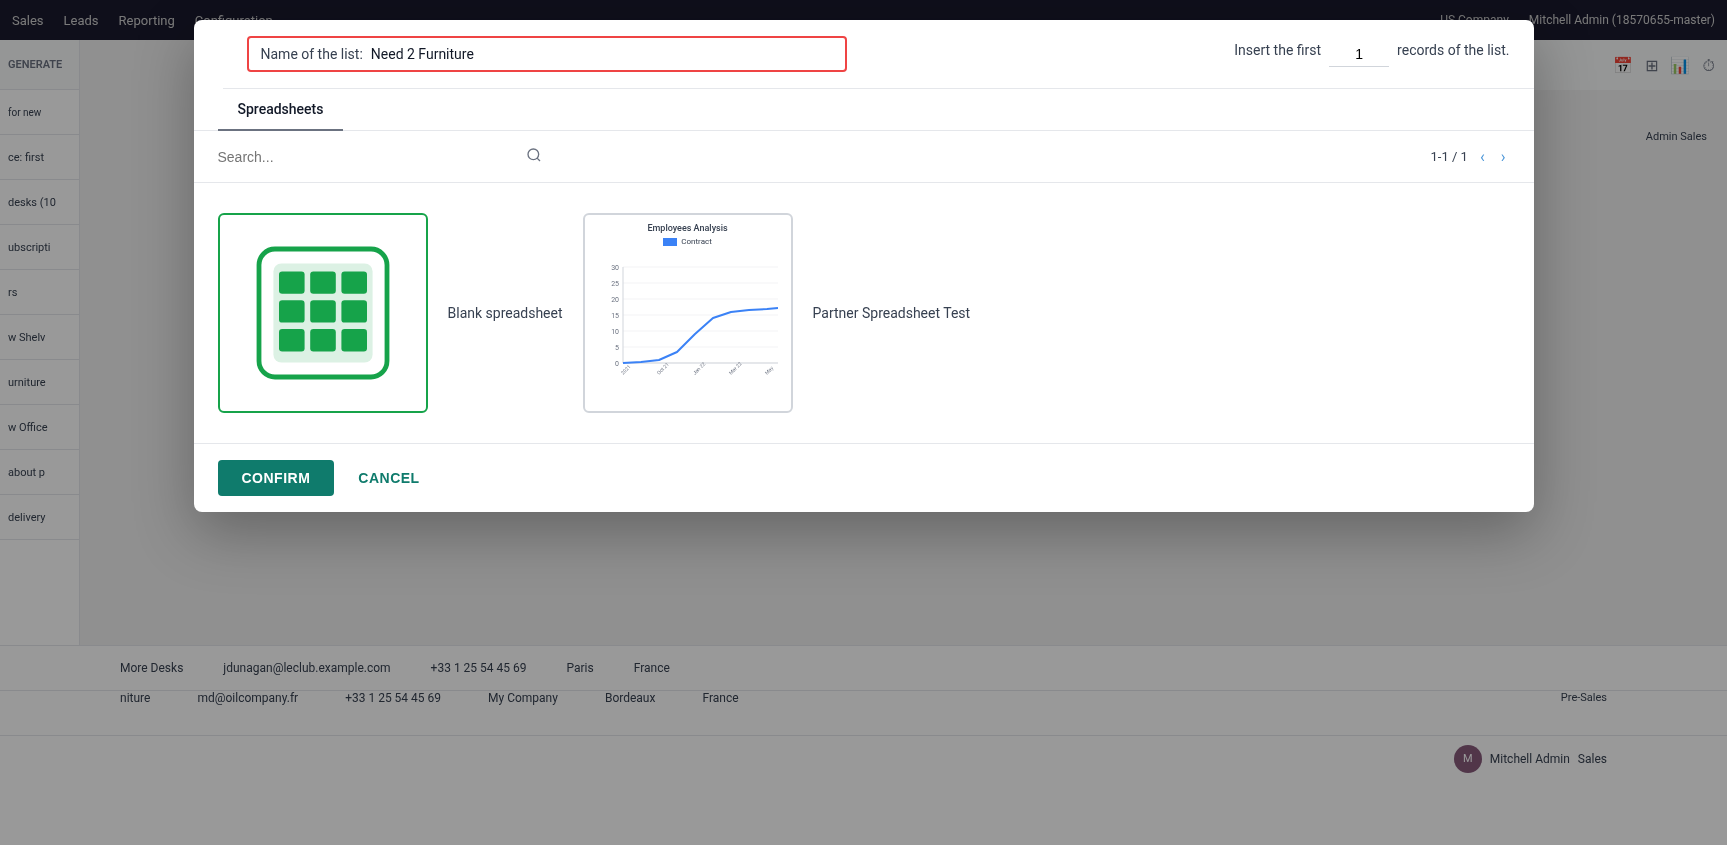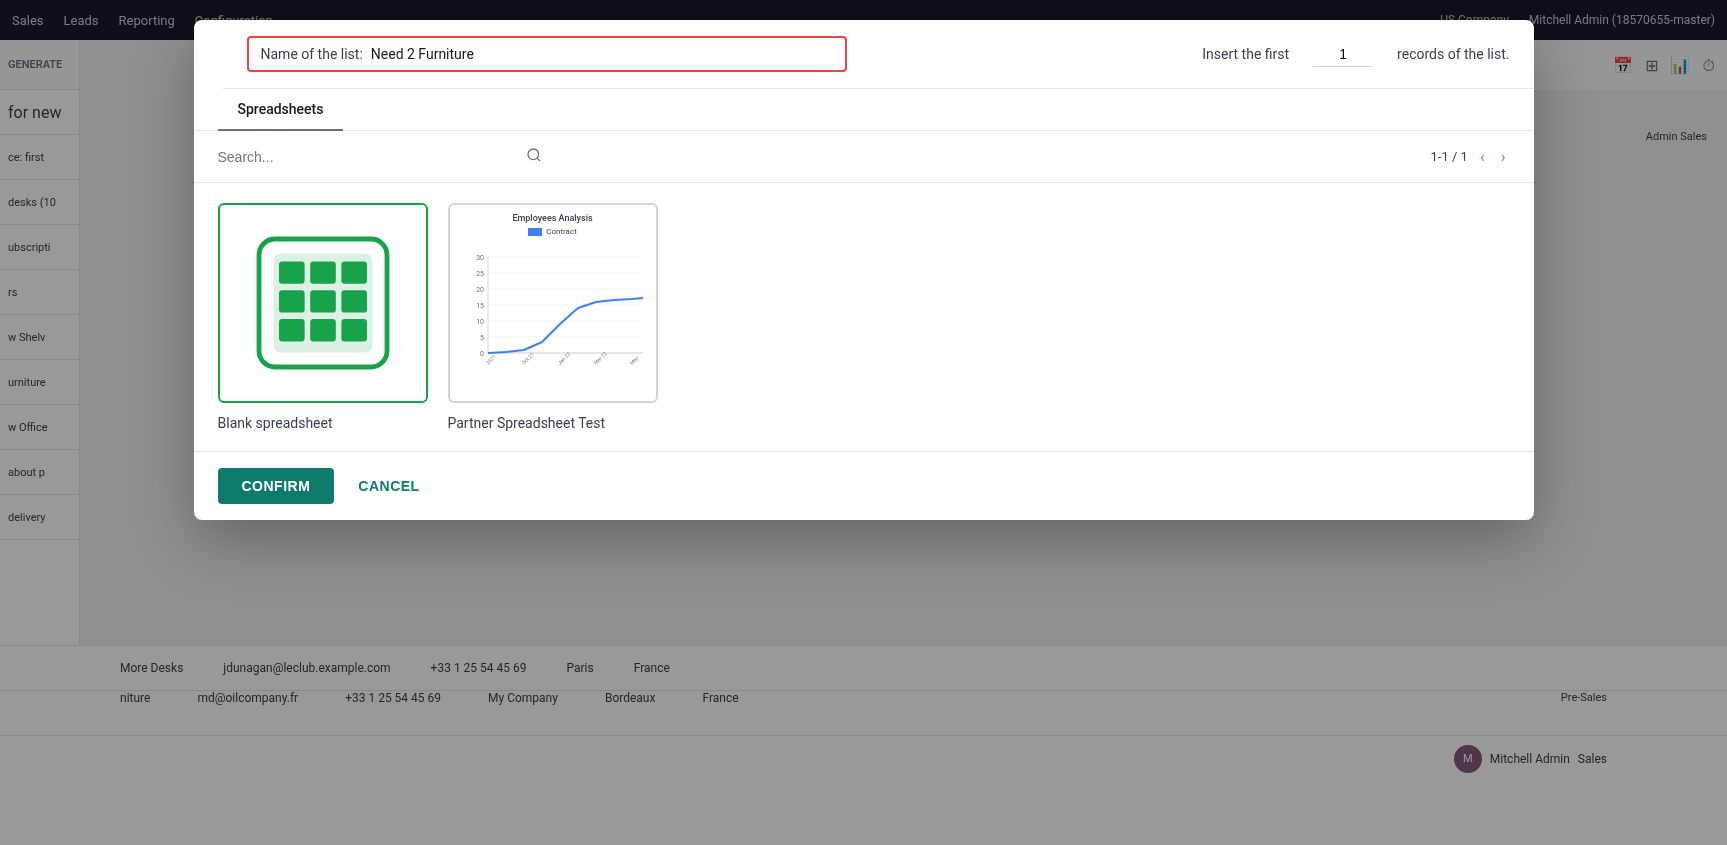--- a/index.html
+++ b/index.html
@@ -116,22 +116,21 @@
     }
 
     .list-name-value {
       font-size: 14px;
       color: #111827;
       font-weight: 400;
     }
 
     .insert-section {
       display: flex;
-      align-items: center;
-      gap: 24px;
+      gap: 8px;
       margin-left: auto;
       font-size: 14px;
       color: #374151;
     }
 
     .insert-input {
       width: 60px;
       border: none;
       border-bottom: 1px solid #d1d5db;
       padding: 4px 6px;
@@ -211,23 +210,23 @@
     .modal-grid {
       display: flex;
       flex-wrap: wrap;
       gap: 20px;
       padding: 20px 24px;
       min-height: 260px;
     }
 
     .grid-item {
       display: flex;
-      flex-direction: column;
-      align-items: flex-start;
-      gap: 12px;
+      flex-direction: row;
+      align-items: center;
+      gap: 20px;
       cursor: pointer;
     }
 
     .grid-item-thumb {
       width: 210px;
       height: 200px;
       border: 2px solid #16a34a;
       border-radius: 6px;
       overflow: hidden;
       display: flex;
@@ -296,21 +295,21 @@
     <span>Sales</span>
     <span>Leads</span>
     <span>Reporting</span>
     <span>Configuration</span>
     <span style="margin-left:auto; font-size:12px;">US Company</span>
     <span style="font-size:12px;">Mitchell Admin (18570655-master)</span>
   </div>
 
   <div style="position:absolute; top:40px; left:0; width:80px; bottom:200px; background:#fff; border-right:1px solid #e5e7eb; z-index:1; overflow:hidden;">
     <div style="height:50px; background:#f9fafb; border-bottom:1px solid #e5e7eb; display:flex; align-items:center; padding:0 8px; font-size:11px; color:#6b7280; font-weight:600;">GENERATE</div>
-    <div style="height:45px; border-bottom:1px solid #e5e7eb; display:flex; align-items:center; padding:0 8px; font-size:16px; color:#374151;">for new</div>
+    <div style="height:45px; border-bottom:1px solid #e5e7eb; display:flex; align-items:center; padding:0 8px; font-size:10px; color:#374151;">for new</div>
     <div style="height:45px; border-bottom:1px solid #e5e7eb; display:flex; align-items:center; padding:0 8px; font-size:11px; color:#374151;">ce: first</div>
     <div style="height:45px; border-bottom:1px solid #e5e7eb; display:flex; align-items:center; padding:0 8px; font-size:11px; color:#374151;">desks (10</div>
     <div style="height:45px; border-bottom:1px solid #e5e7eb; display:flex; align-items:center; padding:0 8px; font-size:11px; color:#374151;">ubscripti</div>
     <div style="height:45px; border-bottom:1px solid #e5e7eb; display:flex; align-items:center; padding:0 8px; font-size:11px; color:#374151;">rs</div>
     <div style="height:45px; border-bottom:1px solid #e5e7eb; display:flex; align-items:center; padding:0 8px; font-size:11px; color:#374151;">w Shelv</div>
     <div style="height:45px; border-bottom:1px solid #e5e7eb; display:flex; align-items:center; padding:0 8px; font-size:11px; color:#374151;">urniture</div>
     <div style="height:45px; border-bottom:1px solid #e5e7eb; display:flex; align-items:center; padding:0 8px; font-size:11px; color:#374151;">w Office</div>
     <div style="height:45px; border-bottom:1px solid #e5e7eb; display:flex; align-items:center; padding:0 8px; font-size:11px; color:#374151;">about p</div>
     <div style="height:45px; border-bottom:1px solid #e5e7eb; display:flex; align-items:center; padding:0 8px; font-size:11px; color:#374151;">delivery</div>
   </div>

